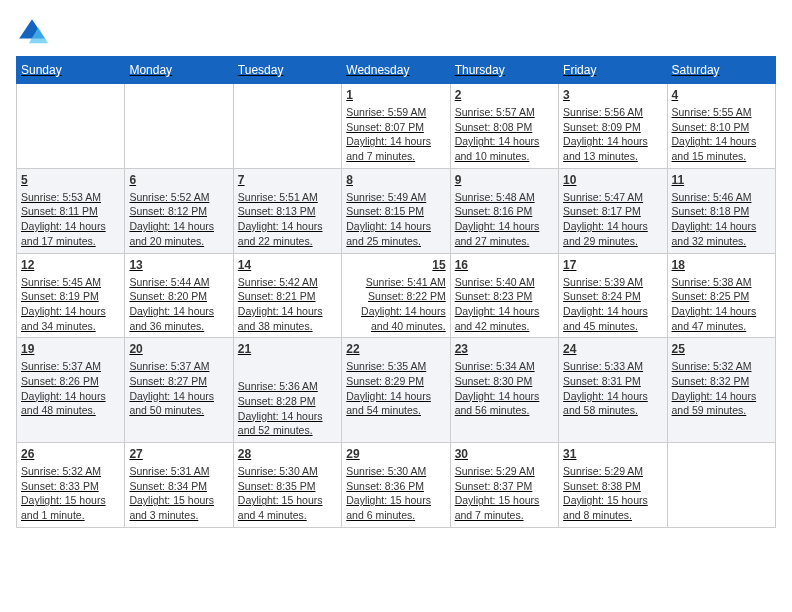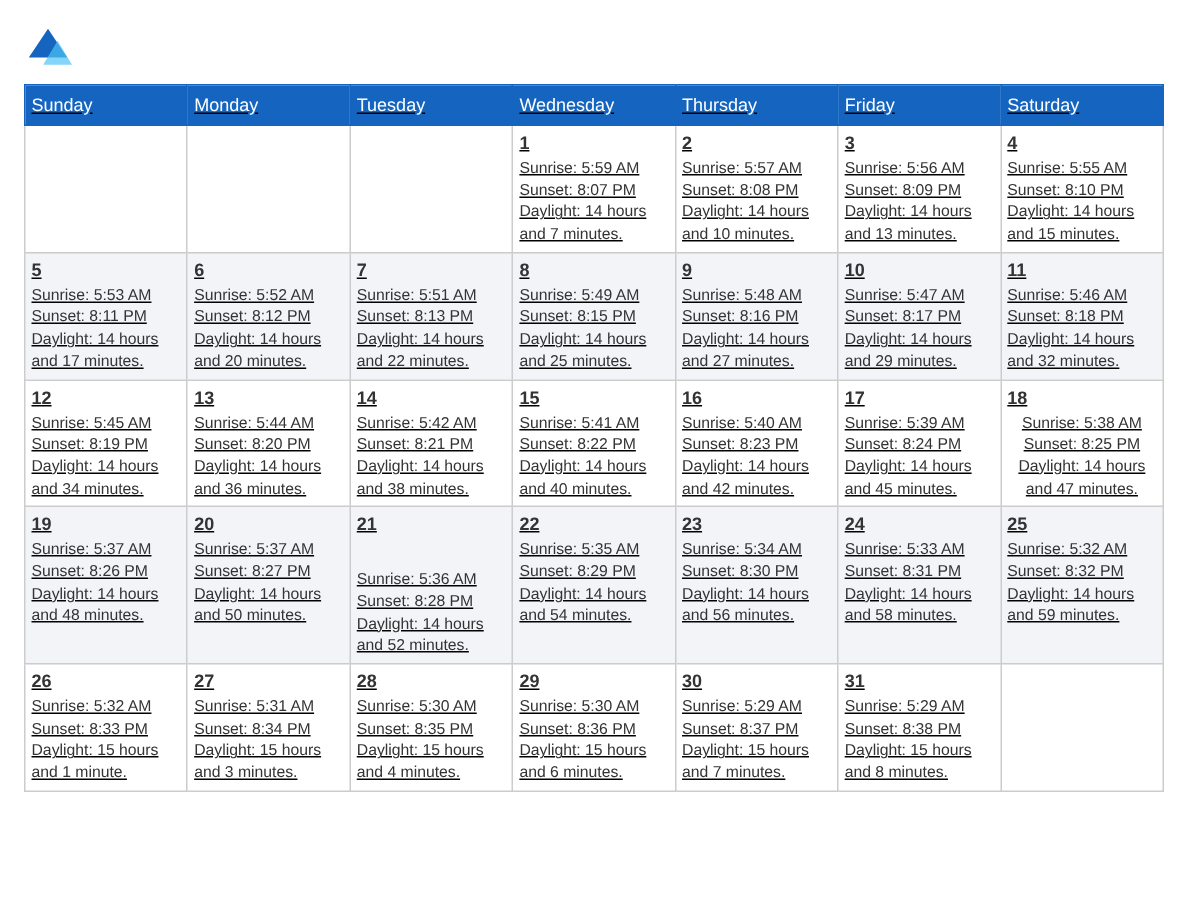--- a/index.html
+++ b/index.html
@@ -220,21 +220,21 @@
 Daylight: 14 hours
 and 36 minutes.</div>
         </td>
         <td style="background: rgb(255, 255, 255);">
           <span class="day-number">14</span>
           <div class="day-info" style="white-space: pre-line;">Sunrise: 5:42 AM
 Sunset: 8:21 PM
 Daylight: 14 hours
 and 38 minutes.</div>
         </td>
-        <td style="background: rgb(255, 255, 255);">
+        <td style="background: rgb(255, 255, 255); text-align: right;">
           <span class="day-number">15</span>
           <div class="day-info" style="white-space: pre-line;">Sunrise: 5:41 AM
 Sunset: 8:22 PM
 Daylight: 14 hours
 and 40 minutes.</div>
         </td>
         <td style="background: rgb(255, 255, 255); margin-top: 32px;">
           <span class="day-number">16</span>
           <div class="day-info" style="white-space: pre-line;">Sunrise: 5:40 AM
 Sunset: 8:23 PM
@@ -243,21 +243,21 @@
         </td>
         <td style="background: rgb(255, 255, 255);">
           <span class="day-number">17</span>
           <div class="day-info" style="white-space: pre-line;">Sunrise: 5:39 AM
 Sunset: 8:24 PM
 Daylight: 14 hours
 and 45 minutes.</div>
         </td>
         <td style="background: rgb(255, 255, 255);">
           <span class="day-number">18</span>
-          <div class="day-info" style="white-space: pre-line; text-align: center;">Sunrise: 5:38 AM
+          <div class="day-info" style="white-space: pre-line;">Sunrise: 5:38 AM
 Sunset: 8:25 PM
 Daylight: 14 hours
 and 47 minutes.</div>
         </td>
       </tr>
       <tr>
         <td style="background: rgb(242, 244, 248);">
           <span class="day-number">19</span>
           <div class="day-info" style="white-space: pre-line;">Sunrise: 5:37 AM
 Sunset: 8:26 PM

